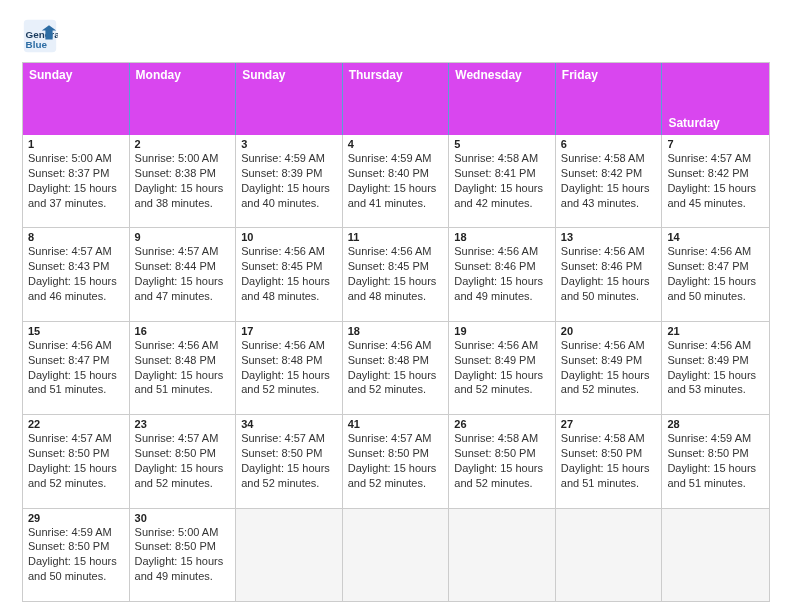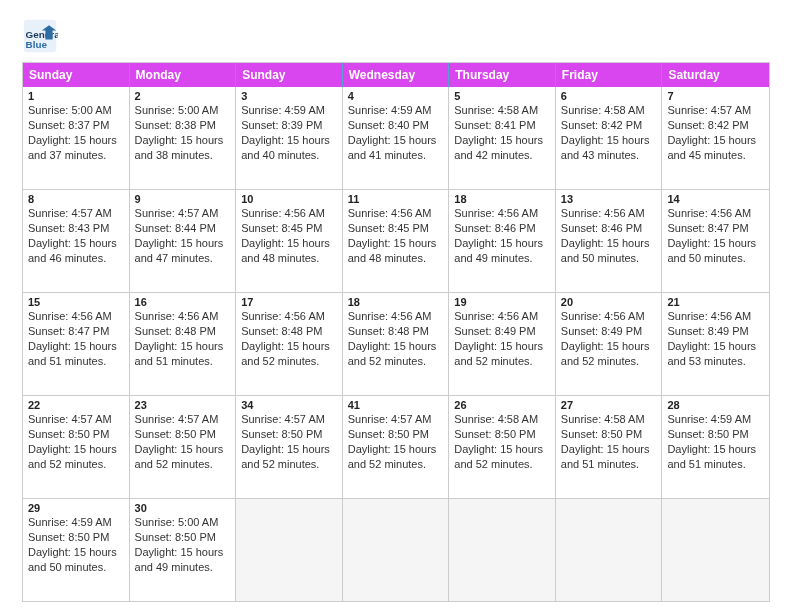--- a/index.html
+++ b/index.html
@@ -67,21 +67,21 @@
       background: #d946ef;
     }
     .cal-header-cell {
       color: #fff;
       font-weight: bold;
       font-size: 12px;
       padding: 5px 6px;
       border-right: 1px solid #5a9fd4;
       text-align: left;
     }
-    .cal-header-cell:last-child { border-right: none; }
+    .cal-header-cell:last-child { border-right: none; margin-top: 48px; }
     .cal-body {
       flex: 1;
       display: flex;
       flex-direction: column;
     }
     .cal-row {
       display: grid;
       grid-template-columns: repeat(7, 1fr);
       flex: 1;
       border-top: 1px solid #ccc;
@@ -133,22 +133,22 @@
       <h1></h1>
       <h2></h2>
     </div>
   </div>
 
   <div class="calendar">
     <div class="cal-header-row">
     <div class="cal-header-cell">Sunday</div>
         <div class="cal-header-cell">Monday</div>
         <div class="cal-header-cell">Sunday</div>
+        <div class="cal-header-cell">Thursday</div>
         <div class="cal-header-cell">Wednesday</div>
-        <div class="cal-header-cell">Thursday</div>
         <div class="cal-header-cell">Friday</div>
         <div class="cal-header-cell">Saturday</div>
       </div>
     <div class="cal-body">
     <div class="cal-row">
           <div class="cal-cell">
             <span class="day-num">1</span>
             <div class="cell-text" style="white-space: pre-line;">Sunrise: 5:00 AM
 Sunset: 8:37 PM
 Daylight: 15 hours

